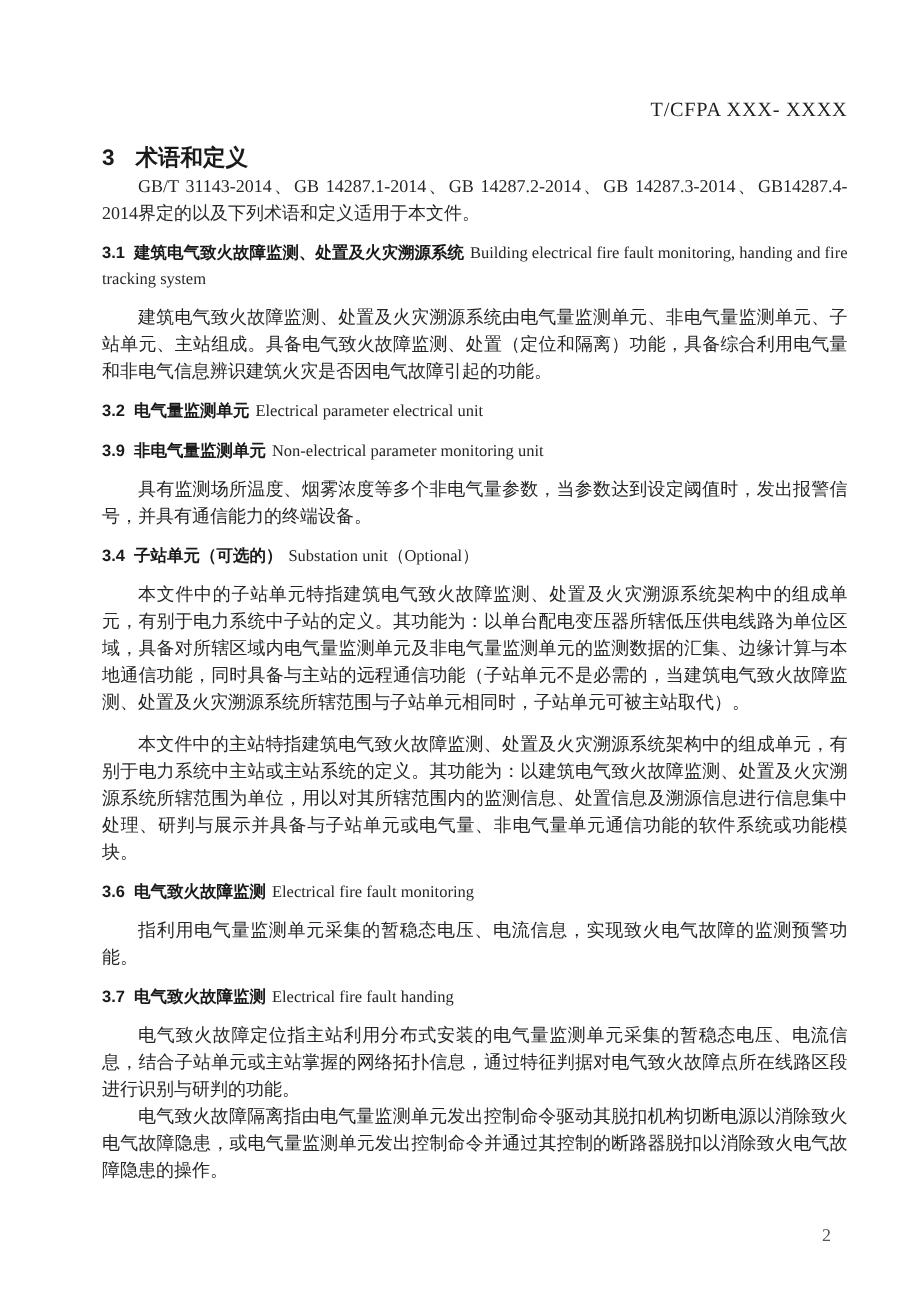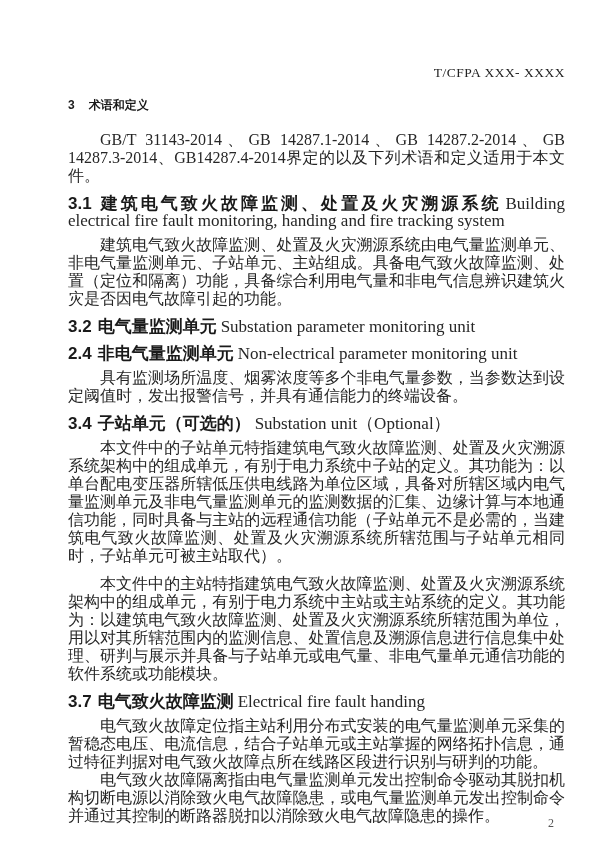--- a/index.html
+++ b/index.html
@@ -24,41 +24,41 @@
     text-align: right;
     font-size: 13.5px;
     letter-spacing: 0.5px;
     color: #222222;
     line-height: 17px;
     margin: 0 0 16px 0;
   }
   .section-heading {
     font-family: "Liberation Sans", "DejaVu Sans", sans-serif;
     font-weight: bold;
-    font-size: 12px;
+    font-size: 15px;
     color: #1a1a1a;
     line-height: 17px;
-    margin: 0 0 17px 0;
+    margin: 0 0 1px 0;
   }
   .section-heading .sec-num {
     margin-right: 14px;
   }
   .body-para {
-    font-size: 16px;
+    font-size: 12px;
     line-height: 18px;
     text-align: justify;
     text-indent: 2em;
     margin: 0;
     color: #262626;
   }
   .term-block {
     margin-top: 10px;
   }
   .term-heading {
-    font-size: 17px;
+    font-size: 11px;
     line-height: 17px;
     text-align: justify;
     margin: 0 0 7px 0;
   }
   .term-num,
   .term-zh {
     font-family: "Liberation Sans", "DejaVu Sans", sans-serif;
     font-weight: bold;
     color: #1a1a1a;
   }
@@ -93,37 +93,41 @@
     </h1>
 
     <p class="body-para">GB/T 31143-2014、GB 14287.1-2014、GB 14287.2-2014、GB 14287.3-2014、GB14287.4-2014界定的以及下列术语和定义适用于本文件。</p>
 
     <div class="term-block">
       <p class="term-heading"><span class="term-num">3.1</span><span class="term-zh">建筑电气致火故障监测、处置及火灾溯源系统</span><span class="term-en">Building electrical fire fault monitoring, handing and fire tracking system</span></p>
       <p class="body-para">建筑电气致火故障监测、处置及火灾溯源系统由电气量监测单元、非电气量监测单元、子站单元、主站组成。具备电气致火故障监测、处置（定位和隔离）功能，具备综合利用电气量和非电气信息辨识建筑火灾是否因电气故障引起的功能。</p>
     </div>
 
     <div class="term-block">
-      <p class="term-heading"><span class="term-num">3.2</span><span class="term-zh">电气量监测单元</span><span class="term-en">Substation parameter monitoring unit</span></p>
+      <p class="term-heading"><span class="term-num">3.2</span><span class="term-zh">电气量监测单元</span><span class="term-en">Electrical parameter electrical unit</span></p>
     </div>
 
     <div class="term-block">
-      <p class="term-heading"><span class="term-num">2.4</span><span class="term-zh">非电气量监测单元</span><span class="term-en">Non-electrical parameter monitoring unit</span></p>
+      <p class="term-heading"><span class="term-num">3.9</span><span class="term-zh">非电气量监测单元</span><span class="term-en">Non-electrical parameter monitoring unit</span></p>
       <p class="body-para">具有监测场所温度、烟雾浓度等多个非电气量参数，当参数达到设定阈值时，发出报警信号，并具有通信能力的终端设备。</p>
     </div>
 
     <div class="term-block">
       <p class="term-heading"><span class="term-num">3.4</span><span class="term-zh">子站单元（可选的）</span><span class="term-en">Substation unit（Optional）</span></p>
       <p class="body-para">本文件中的子站单元特指建筑电气致火故障监测、处置及火灾溯源系统架构中的组成单元，有别于电力系统中子站的定义。其功能为：以单台配电变压器所辖低压供电线路为单位区域，具备对所辖区域内电气量监测单元及非电气量监测单元的监测数据的汇集、边缘计算与本地通信功能，同时具备与主站的远程通信功能（子站单元不是必需的，当建筑电气致火故障监测、处置及火灾溯源系统所辖范围与子站单元相同时，子站单元可被主站取代）。</p>
     </div>
 
     <div class="term-block">
       <p class="body-para">本文件中的主站特指建筑电气致火故障监测、处置及火灾溯源系统架构中的组成单元，有别于电力系统中主站或主站系统的定义。其功能为：以建筑电气致火故障监测、处置及火灾溯源系统所辖范围为单位，用以对其所辖范围内的监测信息、处置信息及溯源信息进行信息集中处理、研判与展示并具备与子站单元或电气量、非电气量单元通信功能的软件系统或功能模块。</p>
     </div>
 
+    <div class="term-block">
+      <p class="term-heading"><span class="term-num">3.6</span><span class="term-zh">电气致火故障监测</span><span class="term-en">Electrical fire fault monitoring</span></p>
+      <p class="body-para">指利用电气量监测单元采集的暂稳态电压、电流信息，实现致火电气故障的监测预警功能。</p>
+    </div>
 
     <div class="term-block">
       <p class="term-heading"><span class="term-num">3.7</span><span class="term-zh">电气致火故障监测</span><span class="term-en">Electrical fire fault handing</span></p>
       <p class="body-para">电气致火故障定位指主站利用分布式安装的电气量监测单元采集的暂稳态电压、电流信息，结合子站单元或主站掌握的网络拓扑信息，通过特征判据对电气致火故障点所在线路区段进行识别与研判的功能。</p>
       <p class="body-para">电气致火故障隔离指由电气量监测单元发出控制命令驱动其脱扣机构切断电源以消除致火电气故障隐患，或电气量监测单元发出控制命令并通过其控制的断路器脱扣以消除致火电气故障隐患的操作。</p>
     </div>
 
   </div>
 
   <div class="page-number">2</div>

